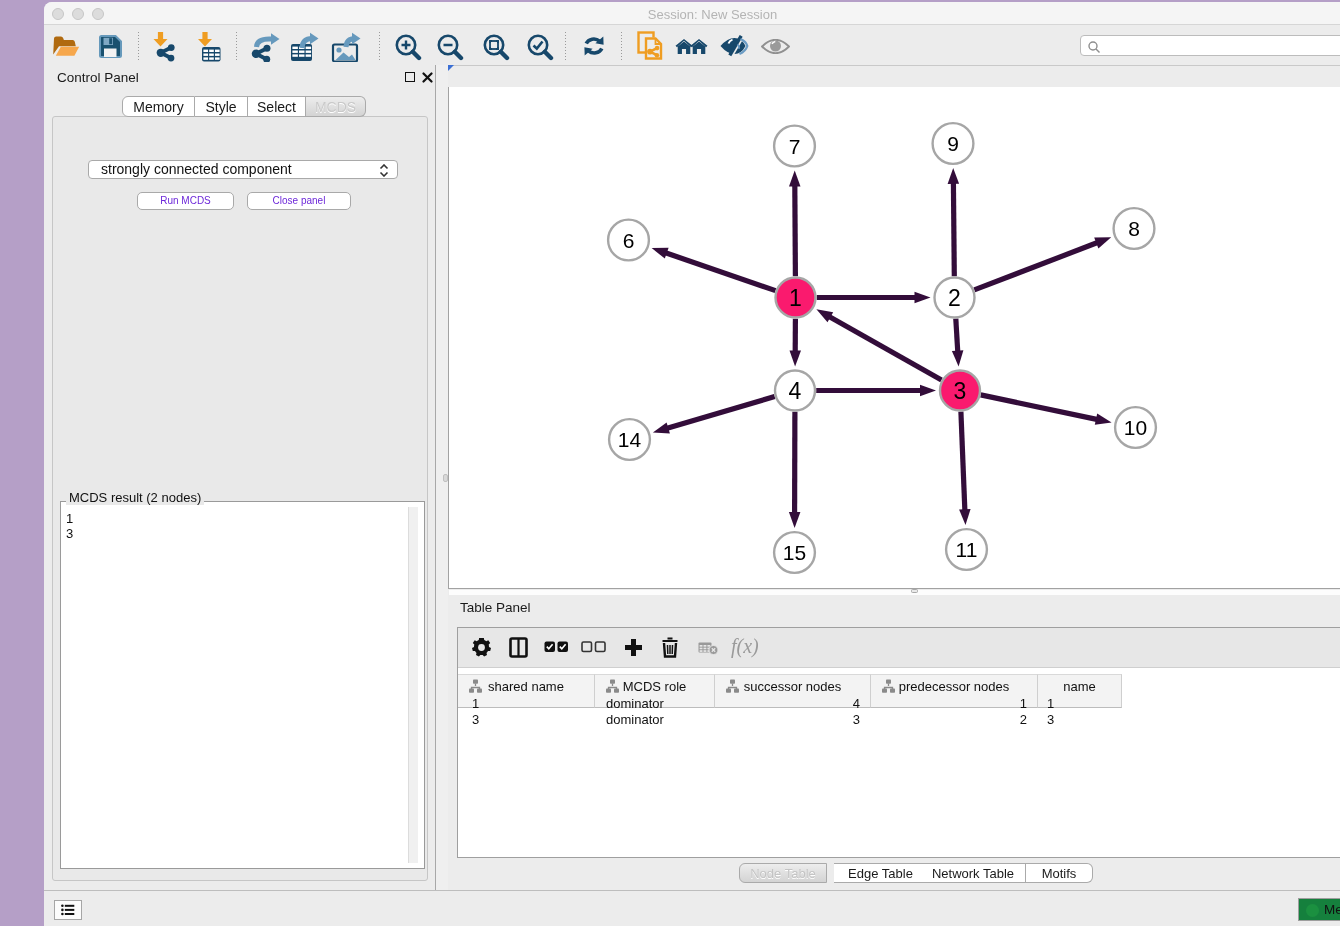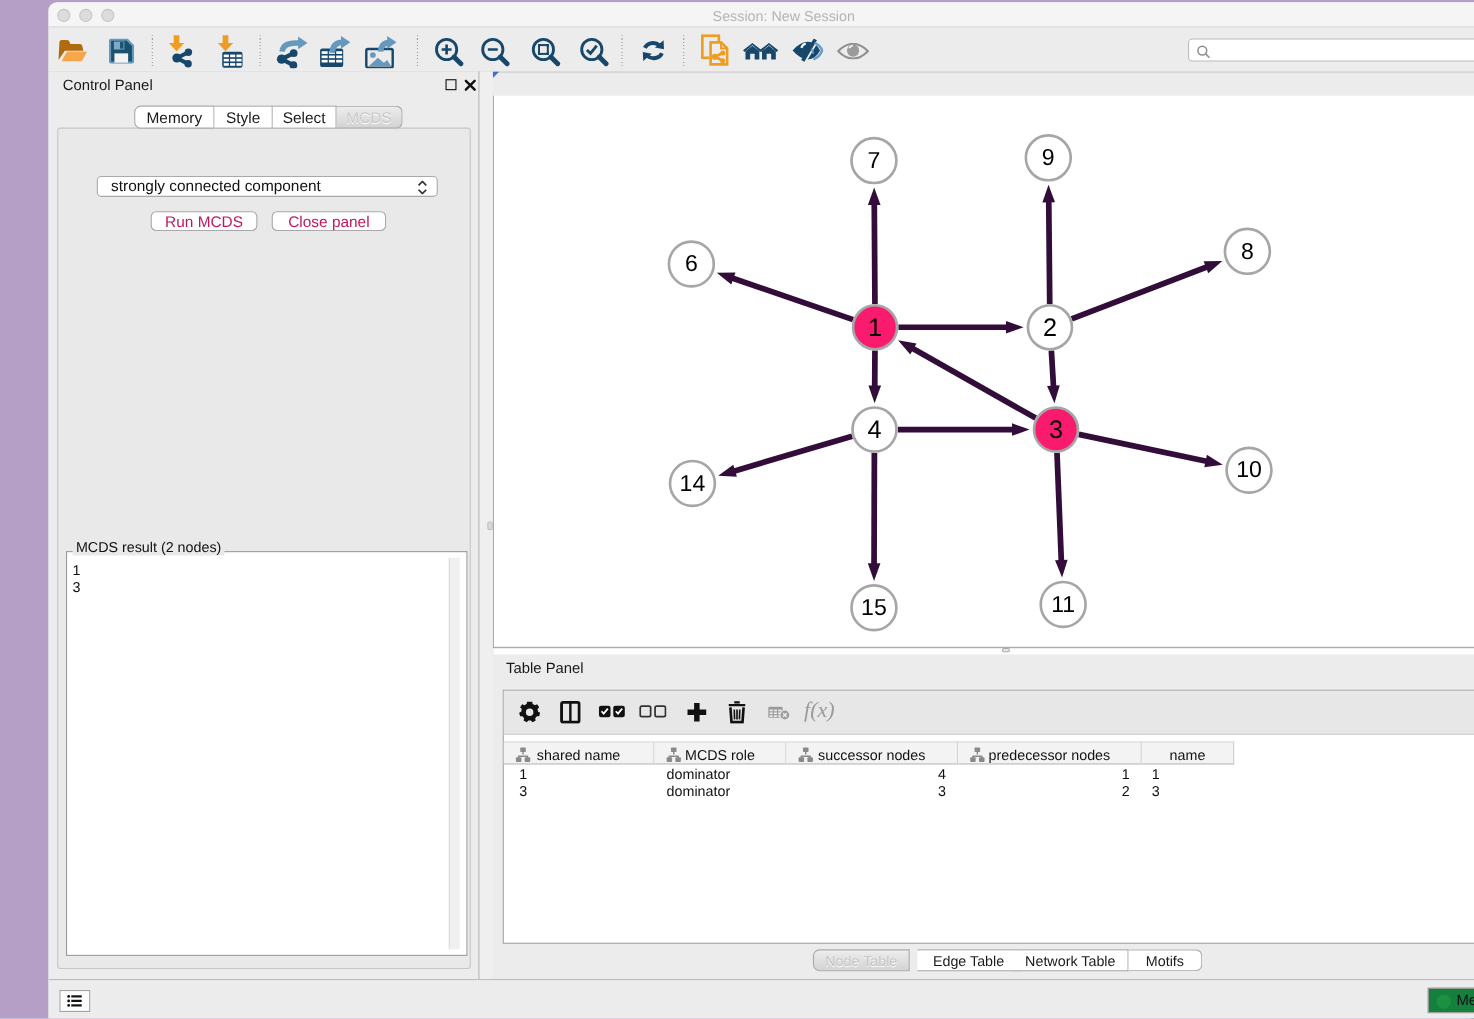--- a/index.html
+++ b/index.html
@@ -13,32 +13,32 @@
   .toolbar { left:0; top:24px; width:1337px; height:40px; background:#ececec; border-bottom:1px solid #c9c9c9; }
   .tsep { top:6px; width:1px; height:28px; background-image:repeating-linear-gradient(#9a9a9a 0 1px, transparent 1px 3px); }
   .searchbox { left:1036px; top:9px; width:293px; height:21px; background:#fff; border:1px solid #bcbcbc; border-radius:4px; }
 
   
   .cpanel { left:0; top:63px; width:392px; height:826px; background:#ececec; border-right:1px solid #a8a8a8; }
   .phdr { font-size:13.5px; color:#1a1a1a; }
   .tabgrp { font-size:14px; color:#1a1a1a; }
   .tabseg { position:absolute; top:0; height:21px; line-height:21px; text-align:center; background:#fff; border:1px solid #aaa; font-weight:500; }
   .inner { left:8px; top:51px; width:376px; height:765px; background:#e9e9e9; border:1px solid #c6c6c6; border-radius:3px; }
-  .btn { position:absolute; background:#fff; border:1px solid #a9a9a9; border-radius:5px; text-align:center; font-size:14px; color:#be185d; }
+  .btn { position:absolute; background:#fff; border:1px solid #a9a9a9; border-radius:5px; text-align:center; font-size:10px; color:#6d28d9; }
 
   
   .nwin { left:404px; top:63px; width:933px; height:530px; }
   .ntitle { left:0; top:0px; width:933px; height:22px; background:linear-gradient(#ebebeb,#d2d2d2); border:1px solid #a2a2a2; border-bottom:1px solid #8e8e8e; }
   .canvas { left:0; top:22px; width:933px; height:502px; background:#fff; border:1px solid #a2a2a2; border-top:none; }
 
   
   .tpanel { left:404px; top:593px; width:933px; height:294px; background:#ececec; }
   .tcontainer { left:9px; top:32px; width:913px; height:231px; background:#fff; border:1px solid #9f9f9f; }
   .ttoolbar { left:0; top:0; width:914px; height:40px; background:#e7e7e7; border-bottom:1px solid #cfcfcf;text-align:center; }
-  .th { position:absolute; top:0; height:21px; background:#f3f3f3; border-top:1px solid #d9d9d9; border-right:1px solid #cfcfcf; border-bottom:1px solid #bcbcbc; font-size:13px; text-align:center; line-height:23px; color:#111; }
+  .th { position:absolute; top:0; height:34px; background:#f3f3f3; border-top:1px solid #d9d9d9; border-right:1px solid #cfcfcf; border-bottom:1px solid #bcbcbc; font-size:13px; text-align:center; line-height:23px; color:#111; }
   .cell { position:absolute; font-size:13px; color:#111; }
 
   .statusbar { left:0; top:888px; width:1337px; height:38px; background:#ececec; border-top:1px solid #bdbdbd; }
   .rightstrip { left:1337px; top:22px; width:3px; height:904px; background:#23233a; }
 </style>
 </head>
 <body>
 <div class="abs rightstrip"></div>
 <div class="abs app">
   <div class="abs titlebar">

